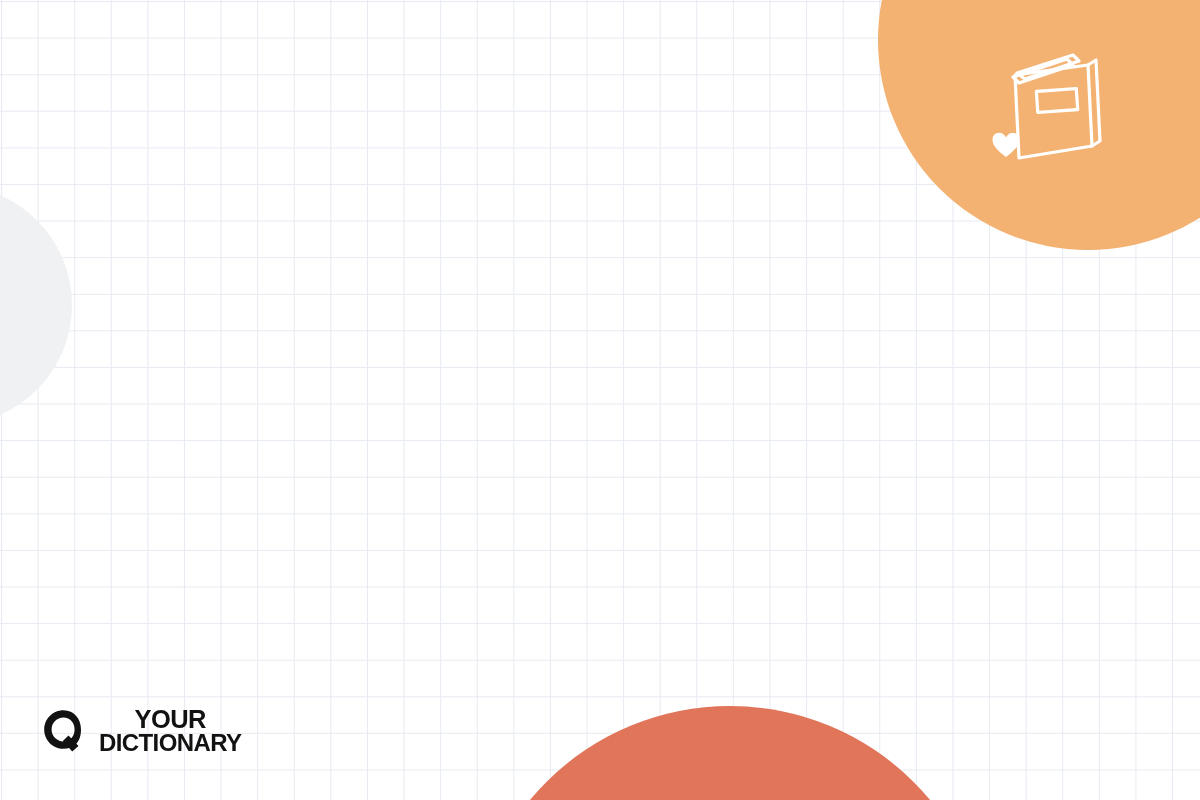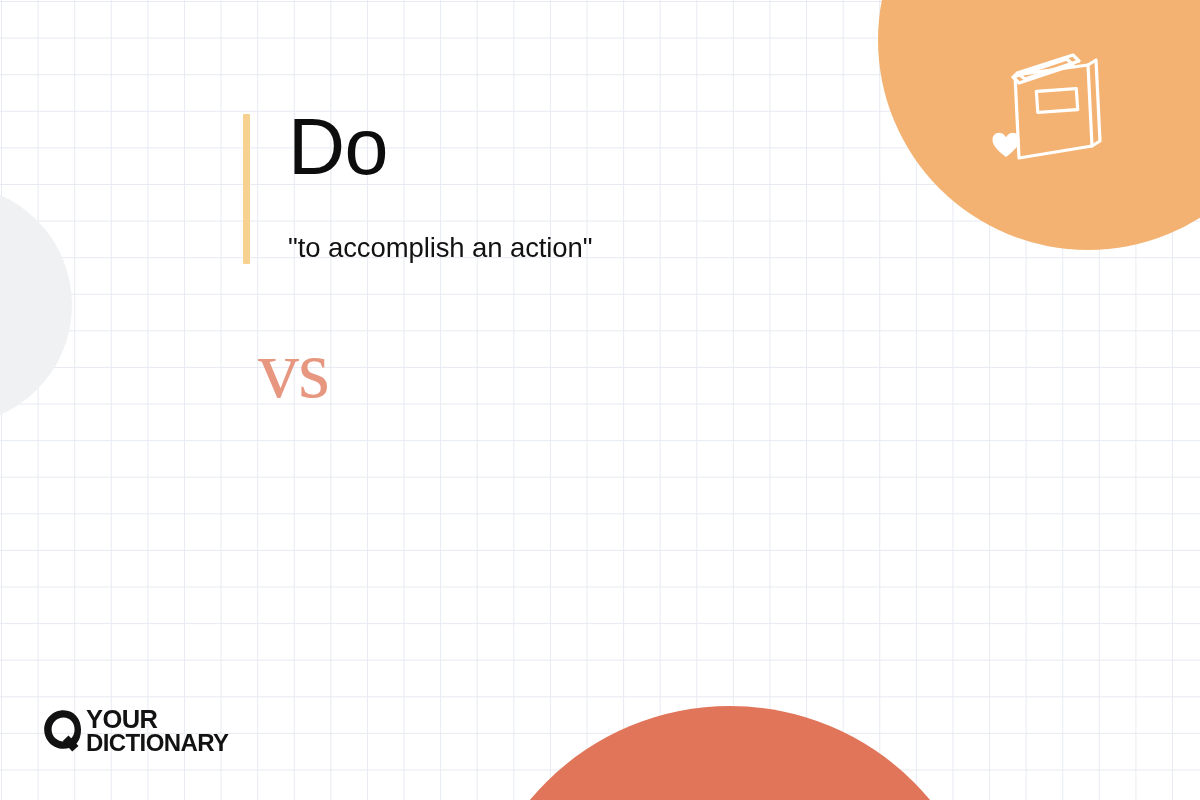--- a/index.html
+++ b/index.html
@@ -140,20 +140,22 @@
     letter-spacing: -1px;
   }
 
   
   .logo {
     position: absolute;
     left: 42px;
     top: 708px;
     display: flex;
     align-items: center;
+    gap: 13px;
+    text-align: center;
   }
   .logo-mark {
     width: 44px;
     height: 46px;
     flex: 0 0 44px;
   }
   .logo-wordmark {
     display: flex;
     flex-direction: column;
     line-height: 0.93;
@@ -185,29 +187,21 @@
       <path d="M20 35 L24 118 L97 106 L93 25 Z"></path>
       <path d="M93 25 L101 20 L105 101 L97 106"></path>
       <rect x="42" y="50" width="40" height="21" transform="rotate(-4 62 60)"></rect>
     </g>
   </svg>
 
   <svg class="heart-icon" viewBox="0 0 30 28">
     <path d="M15 26 C6 19 1.5 14 1.5 8.7 C1.5 4.6 4.4 1.8 8 1.8 C10.6 1.8 13.2 3.3 15 6.2 C16.8 3.3 19.4 1.8 22 1.8 C25.6 1.8 28.5 4.6 28.5 8.7 C28.5 14 24 19 15 26 Z" fill="#ffffff"></path>
   </svg>
 
-  <div class="entry" id="entry-do">
-    <div class="entry-bar"></div>
-    <div class="entry-body">
-      <div class="entry-term">Do</div>
-      <div class="entry-def">"to accomplish an action"</div>
-    </div>
-  </div>
-
-  <div class="vs-label">vs</div>
+
 
 
   <div class="logo">
     <svg class="logo-mark" viewBox="0 0 44 46">
       <path d="M21.5 2.2 C10.8 2.2 2.2 10.8 2.2 21.5 C2.2 32.2 10.8 40.8 21.5 40.8 C26.1 40.8 30.3 39.2 33.6 36.5 L33.6 36.5 C36.9 33.3 39 28.7 39 21.5 C39 10.8 32.2 2.2 21.5 2.2 Z M21.5 9.6 C28.1 9.6 32.6 14.9 32.6 21.5 C32.6 28.1 28.1 33.4 21.5 33.4 C14.9 33.4 9.6 28.1 9.6 21.5 C9.6 14.9 14.9 9.6 21.5 9.6 Z" fill="#121212"></path>
       <path d="M26.5 27.5 L36.5 38.0 L30.2 43.5 L20.8 33.0 Z" fill="#121212"></path>
     </svg>
     <div class="logo-wordmark">
       <div class="logo-line line1">YOUR</div>
       <div class="logo-line line2">DICTIONARY</div>

